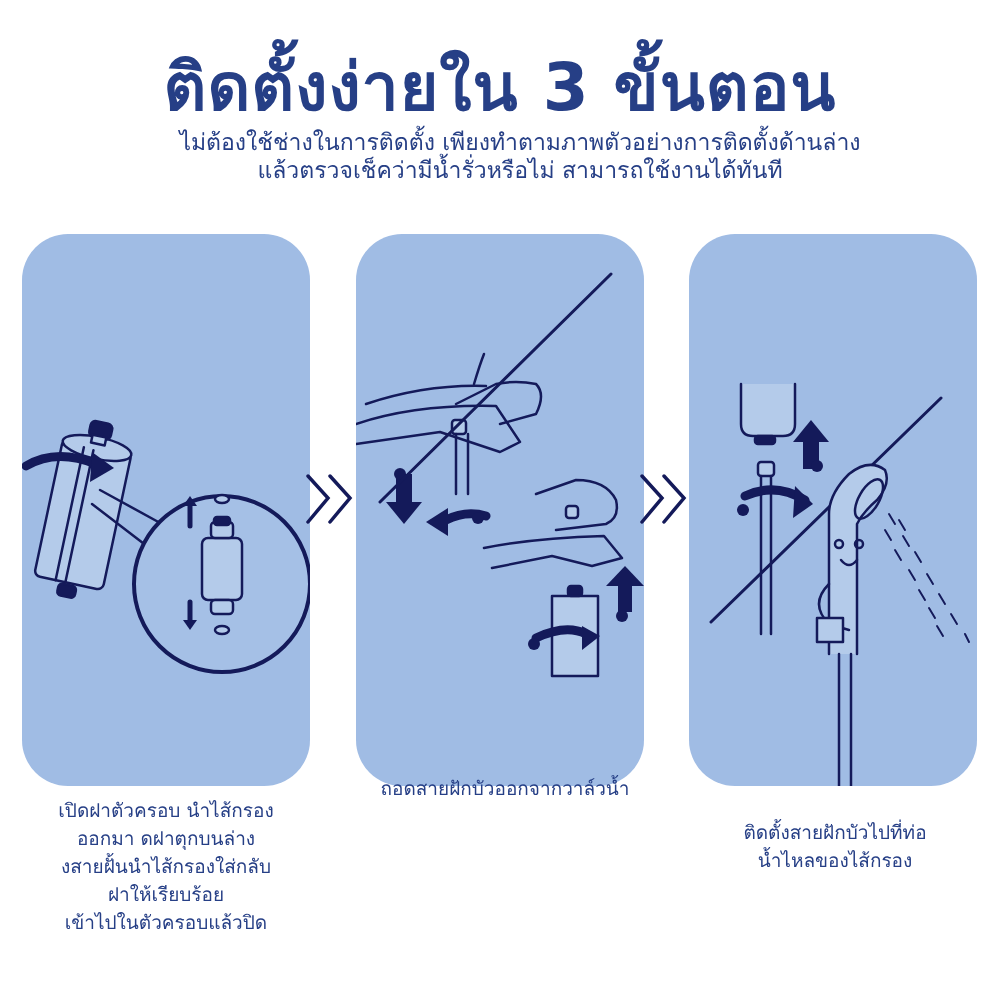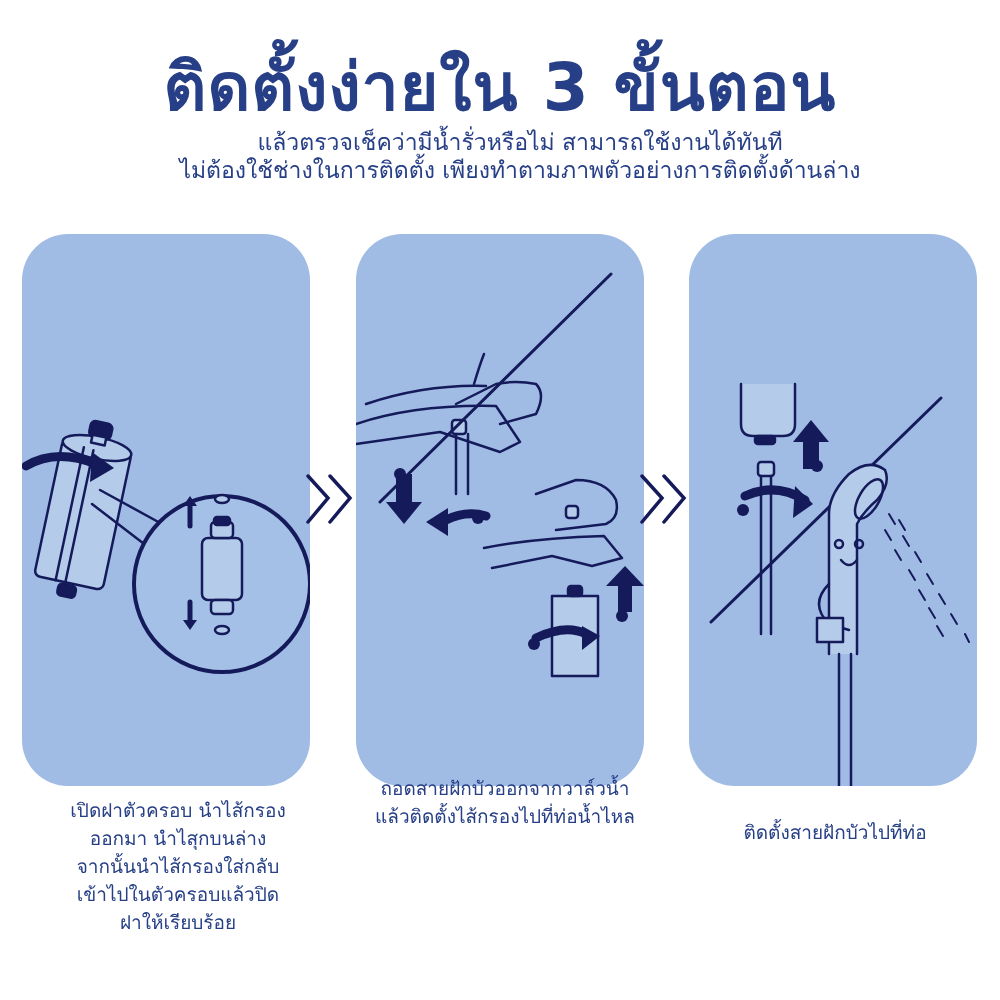--- a/index.html
+++ b/index.html
@@ -23,32 +23,32 @@
   #p2 { left: 356px; }
   #p3 { left: 689px; }
 
   .chev { position: absolute; top: 470px; width: 60px; height: 60px; }
   #chev1 { left: 302px; }
   #chev2 { left: 636px; }
 
   .caption {
     position: absolute; text-align: center; font-size: 19px; line-height: 28px; color: #263f86;
   }
-  #cap1 { left: 34px; top: 796px; width: 288px; }
+  #cap1 { left: 22px; top: 796px; width: 288px; }
   #cap2 { left: 350px; top: 774px; width: 310px; }
   #cap3 { left: 690px; top: 818px; width: 290px; }
   .caption span { display: block; }
 </style>
 </head>
 <body>
 
 <div class="title">ติดตั้งง่ายใน 3 ขั้นตอน</div>
 <div class="subtitle">
+  <div>ไม่ต้องใช้ช่างในการติดตั้ง เพียงทำตามภาพตัวอย่างการติดตั้งด้านล่าง</div>
   <div>แล้วตรวจเช็คว่ามีน้ำรั่วหรือไม่  สามารถใช้งานได้ทันที</div>
-  <div>ไม่ต้องใช้ช่างในการติดตั้ง เพียงทำตามภาพตัวอย่างการติดตั้งด้านล่าง</div>
 </div>
 
 <div class="panel" id="p1">
   <svg viewBox="0 0 288 552" fill="none" stroke="#141a5a" stroke-width="2.5" stroke-linecap="round" stroke-linejoin="round">
 
     <g transform="rotate(12 60 270)">
       <rect x="28" y="210" width="70" height="140" rx="6" fill="#b4cbea"></rect>
       <ellipse cx="63" cy="212" rx="35" ry="11" fill="#b4cbea"></ellipse>
       <line x1="50" y1="214" x2="50" y2="350"></line>
       <line x1="60" y1="215" x2="60" y2="350"></line>
@@ -175,26 +175,26 @@
       <line x1="240" y1="374" x2="246" y2="384"></line>
         <line x1="262" y1="380" x2="268" y2="390"></line>
       <line x1="248" y1="392" x2="254" y2="402"></line>
         <line x1="276" y1="400" x2="280" y2="408"></line>
     </g>
   </svg>
 </div>
 
 <div class="caption" id="cap1">
   <span>เปิดฝาตัวครอบ นำไส้กรอง</span>
-  <span>ออกมา  นำไสุกบนล่าง</span>
-  <span>จากนั้นนำไส้กรองใส่กลับ</span>
+  <span>ออกมา  ดฝาตุกบนล่าง</span>
+  <span>งสายฝั้นนำไส้กรองใส่กลับ</span>
+  <span>ฝาให้เรียบร้อย</span>
   <span>เข้าไปในตัวครอบแล้วปิด</span>
-  <span>ฝาให้เรียบร้อย</span>
 </div>
 
 <div class="caption" id="cap2">
   <span>ถอดสายฝักบัวออกจากวาล์วน้ำ</span>
-  <span>แล้วติดตั้งไส้กรองไปที่ท่อน้ำไหล</span>
 </div>
 
 <div class="caption" id="cap3">
   <span>ติดตั้งสายฝักบัวไปที่ท่อ</span>
+  <span>น้ำไหลของไส้กรอง</span>
 </div>
 
 </body></html>

